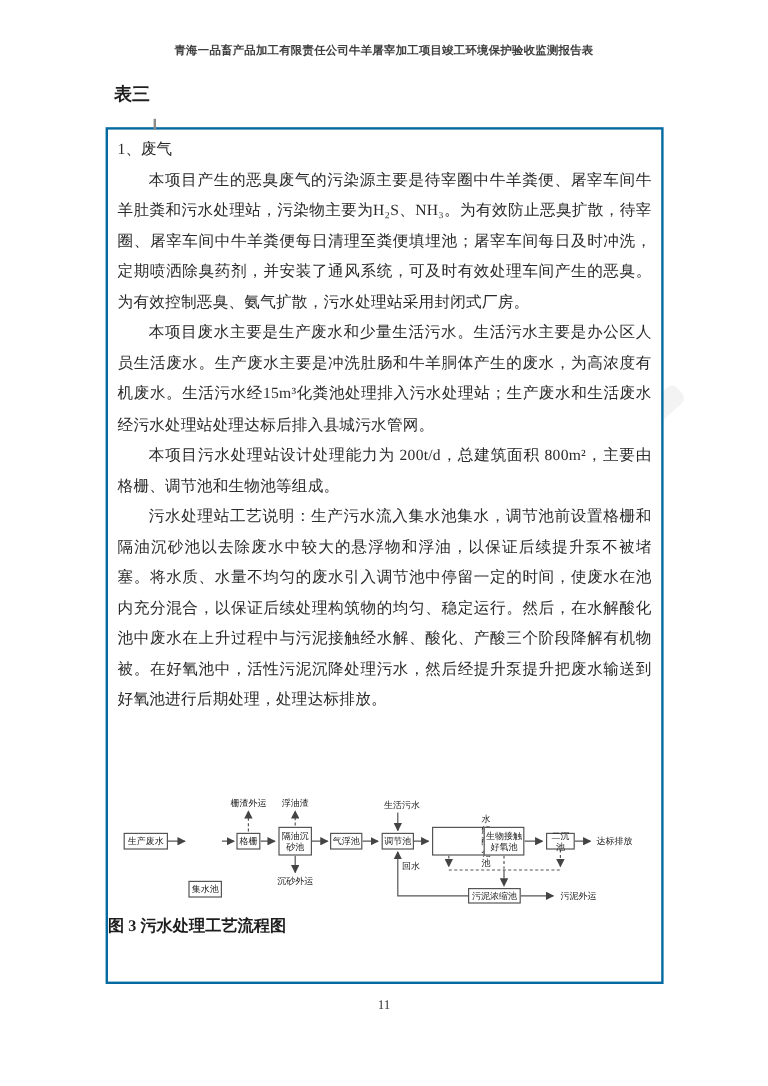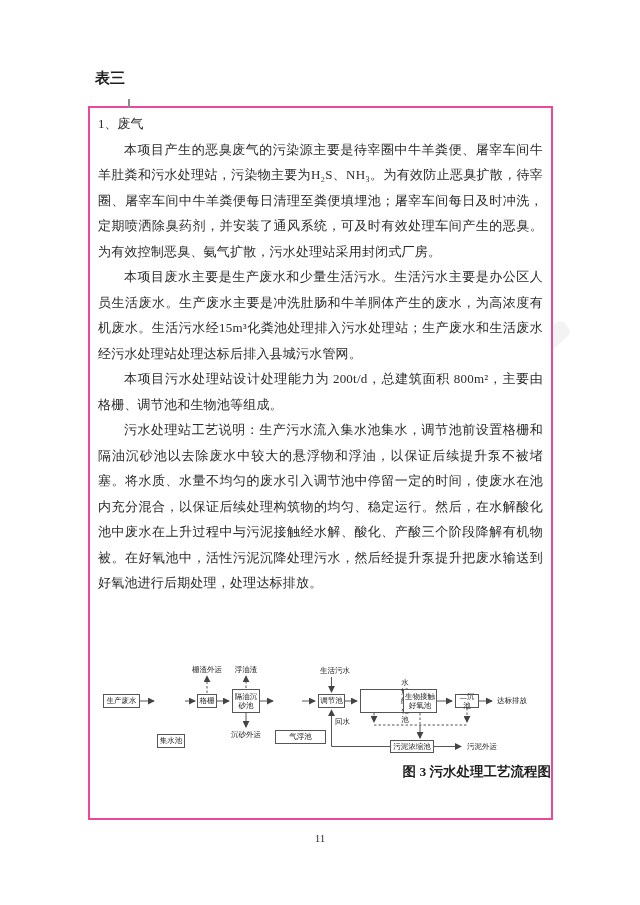--- a/index.html
+++ b/index.html
@@ -11,58 +11,59 @@
     position:absolute; top:36px; left:0; right:0; text-align:center;
     font-family:"Liberation Sans", sans-serif; font-weight:bold;
     font-size:9.5px; letter-spacing:0.2px; color:#3f3f3f;
   }
   .table-label {
     position:absolute; top:69px; left:95px;
     font-size:15px; font-weight:bold; color:#1f1f1f;
   }
   .report-table {
     position:absolute; top:106px; left:88px; width:465px; height:714px;
-    border:2px solid #ec4899; box-sizing:border-box; padding:3px 8px 0 8px;
+    border:2px solid #0369a1; box-sizing:border-box; padding:3px 8px 0 8px;
     background:#fff;
   }
   .top-tick { position:absolute; left:38px; top:-9px; width:2px; height:9px; background:#8a8a8a; }
   .sec-head { font-size:13px; line-height:25.5px; }
   .para {
     margin:0; text-indent:2em; font-size:13px; line-height:25.5px;
     text-align:justify; letter-spacing:0.2px;
   }
   
   .diagram { position:absolute; left:5px; top:540px; width:450px; height:118px;
              font-family:"Liberation Sans", sans-serif; }
   .diagram svg { position:absolute; left:0; top:0; }
   .node {
     position:absolute; box-sizing:border-box; border:1px solid #555; background:#fff;
     display:flex; align-items:center; justify-content:center; text-align:center;
     font-size:7.5px; line-height:1.25; white-space:pre-line; color:#222;
   }
   .flabel { position:absolute; font-size:7.5px; color:#222; white-space:nowrap; }
   .flabel.cx { transform:translateX(-50%); }
   .diagram-caption {
-    position:absolute; top:655px; left:0; right:0; text-align:right;
+    position:absolute; top:655px; left:0; right:0; text-align:left;
     font-size:13.5px; font-weight:bold; color:#1e1e1e;
   }
   .page-number {
     position:absolute; top:832px; left:0; right:0; text-align:center;
     font-size:11px; color:#333;
   }
   .wm { position:absolute; background:rgba(165,165,165,0.13); transform:rotate(-42deg); border-radius:6px; }
   #wm1 { left:440px; top:365px; width:145px; height:18px; }
   #wm2 { left:160px; top:505px; width:190px; height:22px; }
   #wm3 { left:390px; top:505px; width:160px; height:20px; }
 </style>
 </head>
 <body>
 
 <div class="page">
 
+  <div class="doc-header">青海一品畜产品加工有限责任公司牛羊屠宰加工项目竣工环境保护验收监测报告表</div>
 
   <div class="table-label">表三</div>
 
   <div class="wm" id="wm1"></div>
   <div class="wm" id="wm2"></div>
   <div class="wm" id="wm3"></div>
 
   <div class="report-table">
     <div class="top-tick"></div>
 
@@ -111,21 +112,21 @@
           <line x1="325" y1="65" x2="325" y2="76"></line>
           <line x1="279" y1="77" x2="372" y2="77"></line>
         </g>
       </svg>
 
       <div class="node" style="left:8px;   top:46px; width:37px; height:14px;">生产废水</div>
       <div class="node" style="left:62px;  top:46px; width:28px; height:14px;margin-top:40px;">集水池</div>
       <div class="node" style="left:102px; top:46px; width:20px; height:14px;">格栅</div>
       <div class="node" style="left:137px; top:41px; width:28px; height:24px;">隔油沉
 砂池</div>
-      <div class="node" style="left:180px; top:46px; width:51px; height:14px;margin-top:36px;">气浮池</div>
+      <div class="node" style="left:180px; top:46px; width:27px; height:14px;">气浮池</div>
       <div class="node" style="left:223px; top:46px; width:27px; height:14px;">调节池</div>
       <div class="node" style="left:265px; top:41px; width:48px; height:24px;padding-left:42px;">水解酸
 化池</div>
       <div class="node" style="left:308px; top:41px; width:34px; height:24px;">生物接触
 好氧池</div>
       <div class="node" style="left:360px; top:46px; width:24px; height:14px;">二沉池</div>
       <div class="node" style="left:295px; top:92px; width:44px; height:13px;">污泥浓缩池</div>
 
       <div class="flabel cx" style="left:112px; top:17px;">栅渣外运</div>
       <div class="flabel cx" style="left:151px; top:17px;">浮油渣</div>

